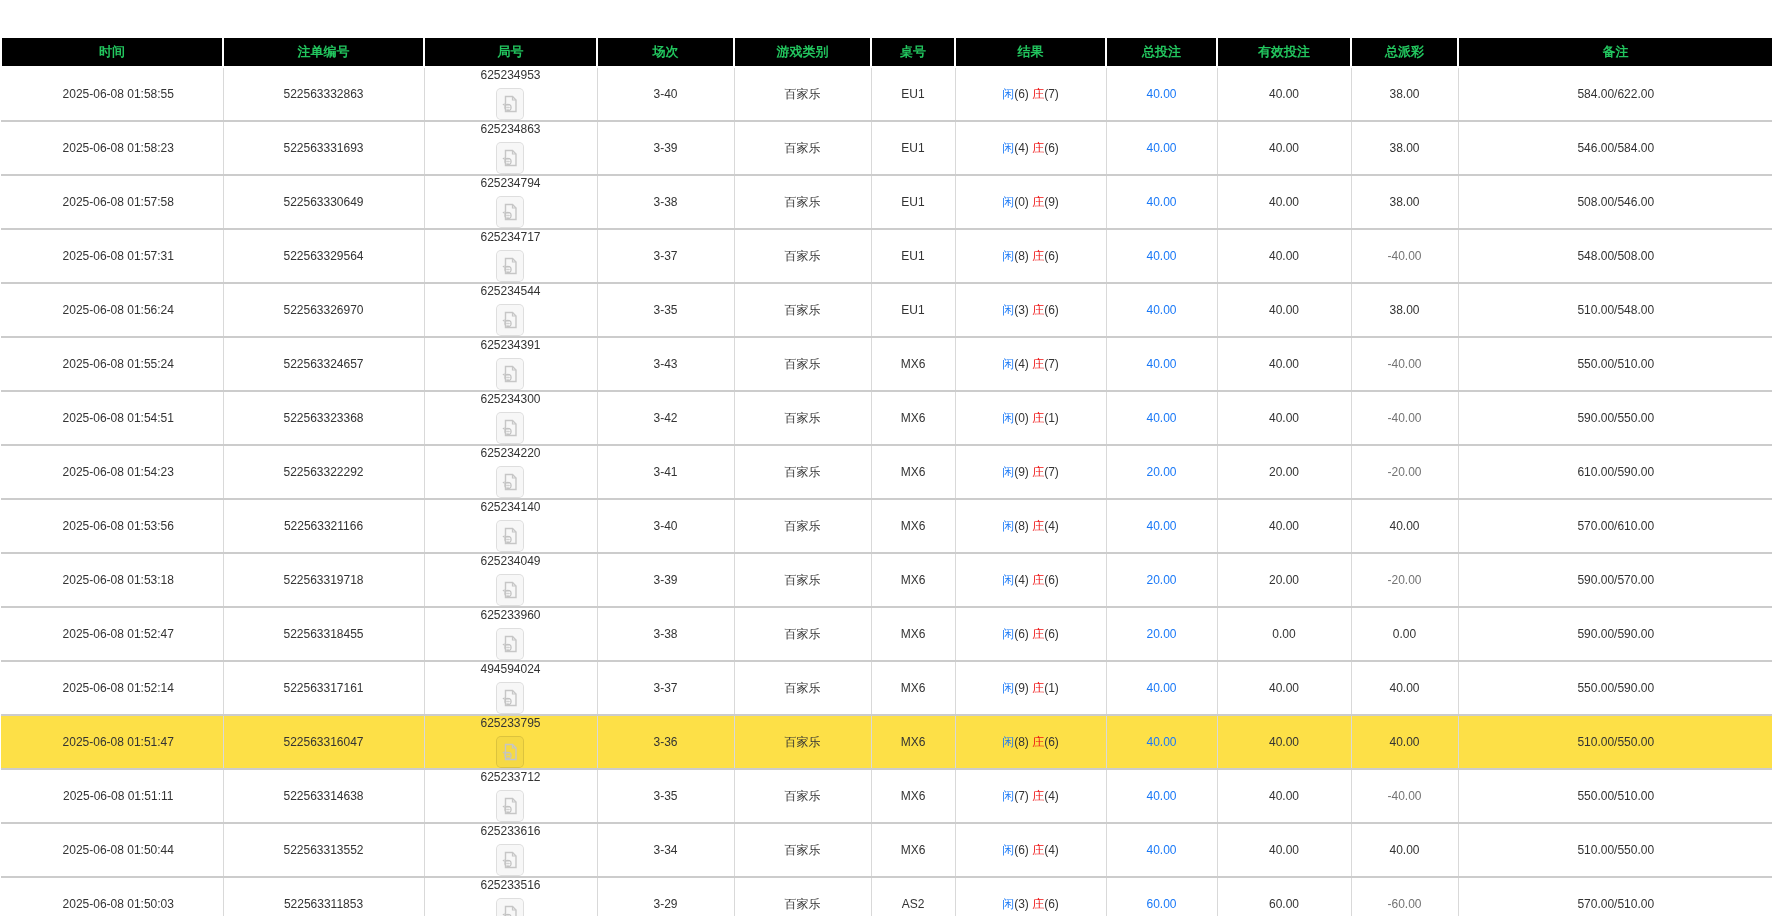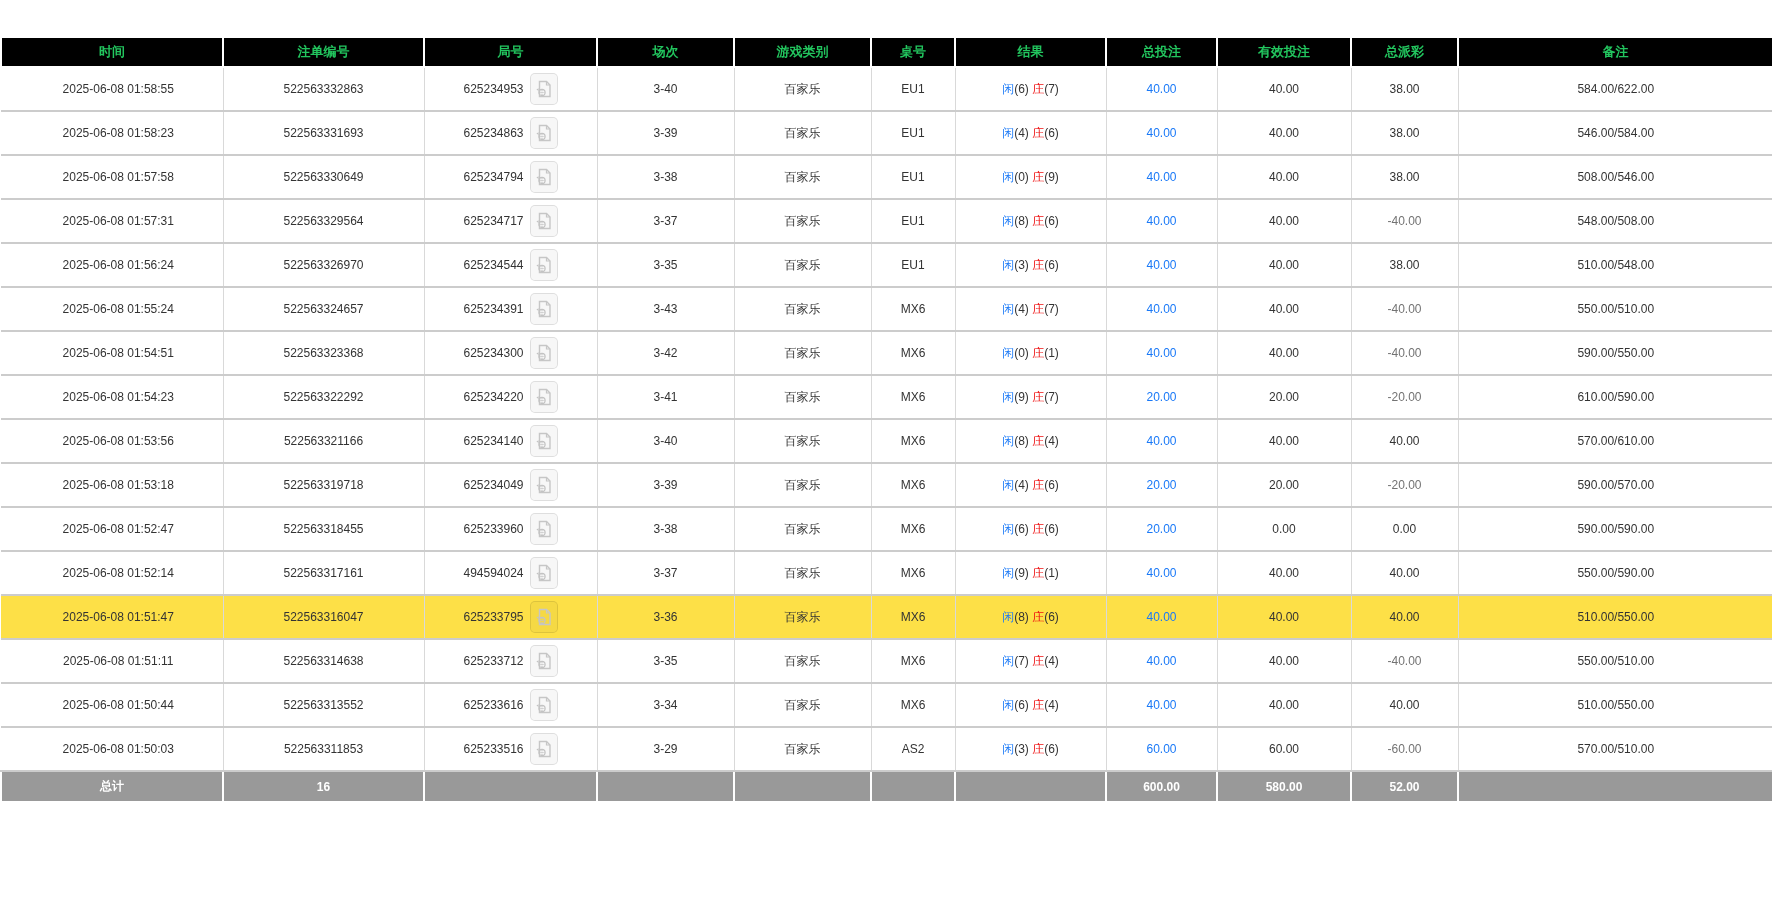--- a/index.html
+++ b/index.html
@@ -52,21 +52,21 @@
     padding:0;
     text-align:center;
     vertical-align:middle;
     border:2px solid #fff;
   }
   .blue{color:#1a79f7;}
   .red{color:#ee1111;}
   .neg{color:#737373;}
   .num{color:#333;}
   
-  .round-wrap{display:inline-flex;align-items:center;justify-content:center;gap:6px;}
+  .round-wrap{display:inline-flex;align-items:center;justify-content:center;gap:6px;flex-direction:column;}
   .video-btn{
     display:inline-flex;align-items:center;justify-content:center;
     width:28px;height:32px;
     border:1px solid rgba(0,0,0,0.10);
     border-radius:5px;
     background:rgba(0,0,0,0.030);
     cursor:pointer;
     padding:0;
   }
   .video-btn svg{display:block;}

